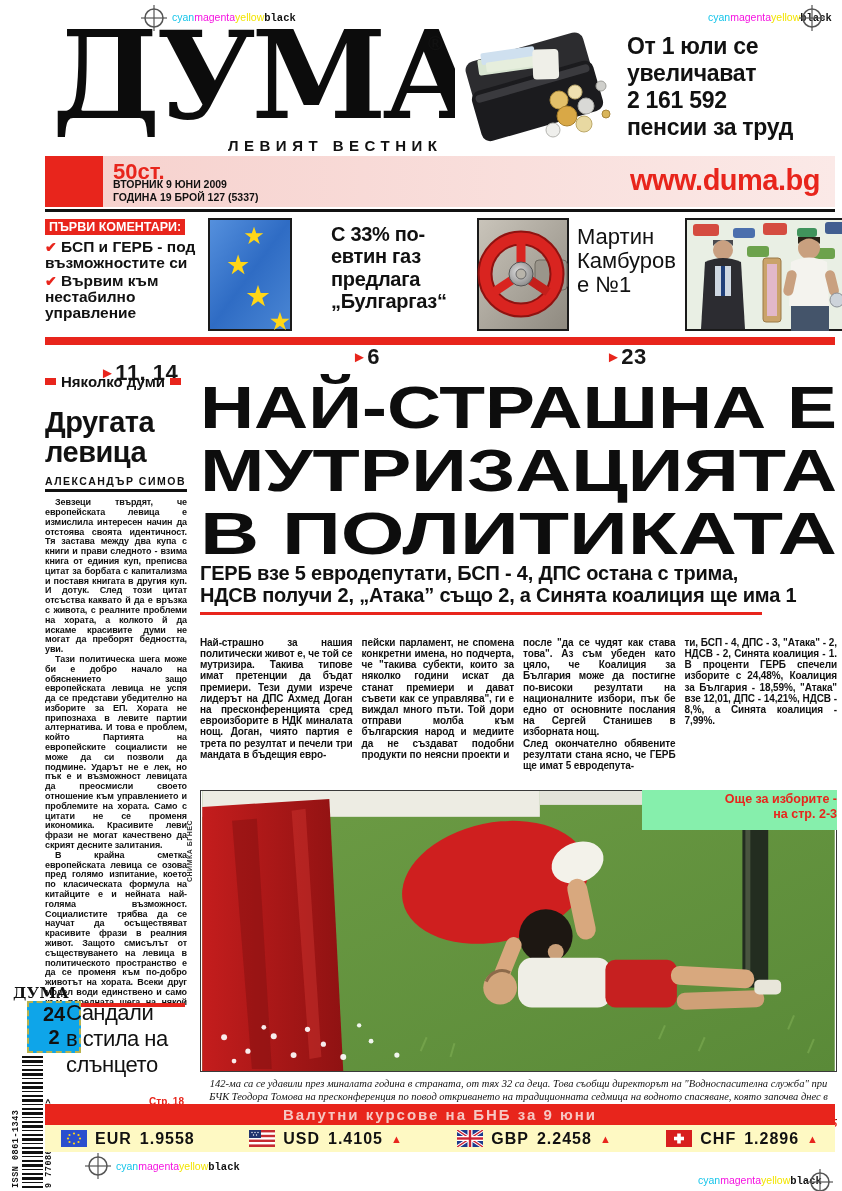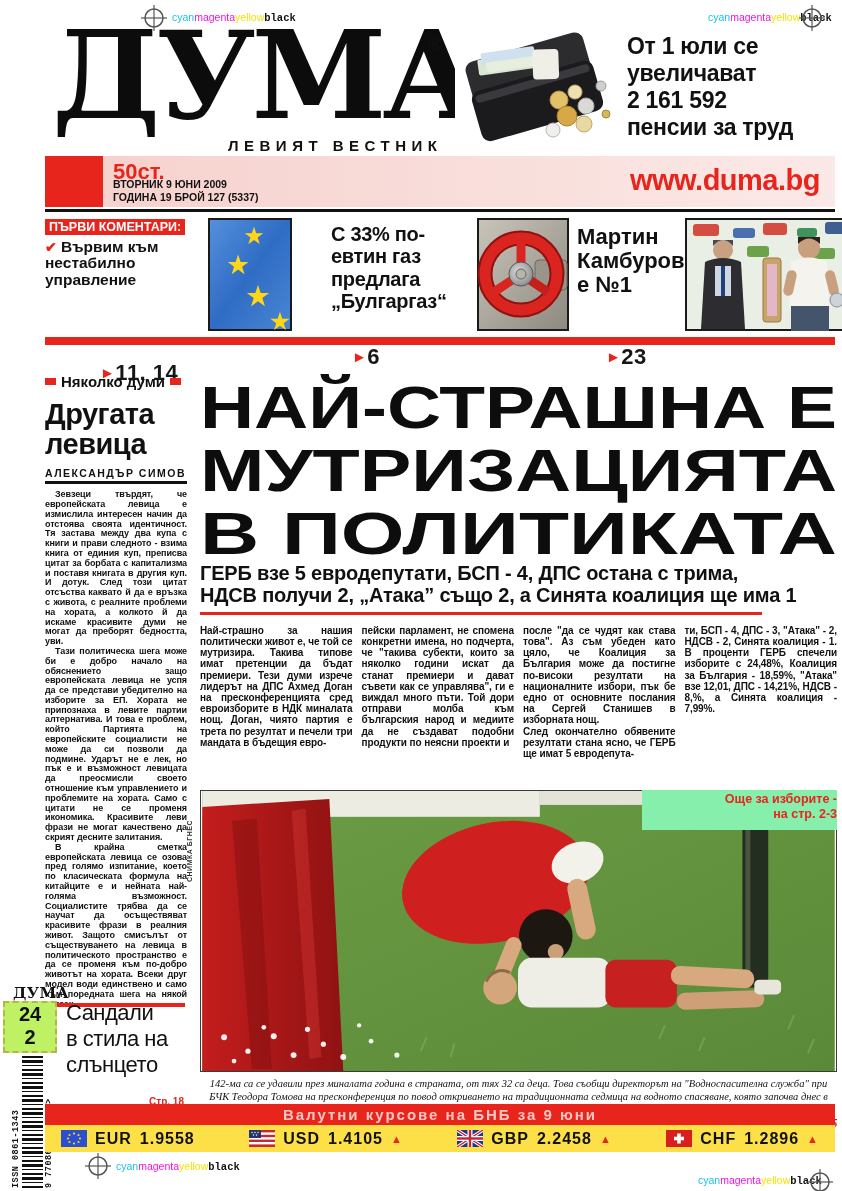--- a/index.html
+++ b/index.html
@@ -32,68 +32,68 @@
   .tdivider { width:3px; background:#111; margin:0 2px; }
   .tcell { display:flex; align-items:flex-start; }
   .tc1 { width:250px; }
   .tc1 .txt { width:163px; padding-top:2px; }
   .tc-label { display:inline-block; background:#e8251c; color:#fff; font-weight:bold; font-size:12.5px; padding:1px 4px; margin-bottom:3px; }
   .citem { font-size:15.5px; font-weight:bold; line-height:1.05; margin-top:1px; }
   .check { color:#e8251c; font-size:14px; }
   .tc2 { width:247px;margin-left:31px; }
   .tc2 .txt { width:150px; font-size:20px; font-weight:bold; line-height:1.12; padding:8px 0 0 4px; letter-spacing:-0.3px; }
   .tc3 { flex:1; }
-  .tc3 .txt { width:112px; font-size:22px; font-weight:bold; line-height:1.1; padding:10px 10px 0 4px; }
+  .tc3 .txt { width:112px; font-size:22px; font-weight:normal; line-height:1.1; padding:10px 10px 0 4px; }
   .timg { margin-top:3px; }
 
   .redbar { position:absolute; left:45px; top:337px; width:790px; height:8px; background:#e8251c; }
 
   .pageref { position:absolute; font-size:22px; font-weight:bold; letter-spacing:0.5px; color:#161616; }
   .pageref .arr { color:#e8251c; font-size:15px; vertical-align:2px; }
 
   
   .opinion { position:absolute; left:45px; top:373px; width:142px; }
   .op-kicker { display:flex; align-items:center; gap:5px; font-size:15px; font-weight:bold; }
   .kdash { width:11px; height:7px; background:#e8251c; }
-  .op-title { font-size:29px; font-weight:bold; line-height:1.02; letter-spacing:-0.5px; margin-top:10px; white-space:pre-line; }
+  .op-title { font-size:29px; font-weight:bold; line-height:1.02; letter-spacing:-0.5px; margin-top:18px; white-space:pre-line; }
   .op-author { font-size:10.5px; font-weight:bold; letter-spacing:1.5px; border-bottom:3px solid #111; padding:8px 0 2px 0; margin-bottom:6px; }
   .op-body p { font-size:9px; font-weight:bold; line-height:9.8px; text-align:justify; text-indent:10px; letter-spacing:-0.1px; }
   .op-endrule { position:absolute; left:48px; top:1003px; width:137px; height:4px; background:#e8251c; }
 
   
   .suplogo { position:absolute; left:13px; top:984px; font-family:"DejaVu Serif", serif; font-weight:bold; font-size:15px; letter-spacing:0.5px; }
-  .supbox { position:absolute; left:3px; top:1001px; width:54px; height:52px; background:#bef264; border:2px dashed #b9b34e; text-align:center; font-size:20px; font-weight:bold; line-height:1.15; }
+  .supbox { position:absolute; left:27px; top:1001px; width:54px; height:52px; background:#0ea5e9; border:2px dashed #b9b34e; text-align:center; font-size:20px; font-weight:bold; line-height:1.15; }
   .barcodewrap { position:absolute; left:11px; top:1056px; height:132px; display:flex; align-items:stretch; gap:1px; }
   .vtext { writing-mode:vertical-rl; transform:rotate(180deg); font-family:"Liberation Mono", monospace; font-size:8.5px; font-weight:bold; letter-spacing:0.5px; }
   .bars { width:21px; background:repeating-linear-gradient(to bottom,#111 0 2px,#fff 2px 4px,#111 4px 7px,#fff 7px 9px,#111 9px 10px,#fff 10px 13px); }
   .sandali { position:absolute; left:66px; top:1000px; width:122px; font-size:22px; font-weight:normal; line-height:1.18; letter-spacing:-0.5px; white-space:pre-line; }
   .sandali-ref { position:absolute; left:66px; top:1096px; width:118px; text-align:right; color:#e8251c; font-size:10px; font-weight:bold; }
 
   
   .main { position:absolute; left:200px; top:372px; width:637px; }
   .kicker { font-size:28px; font-weight:bold; letter-spacing:-0.5px; }
   .headline svg { display:block; }
   .headline text { font-family:"Liberation Sans", sans-serif; font-weight:bold; fill:#0d0d0d; font-size:60px; }
   .subhead { margin-top:4px; font-size:20px; font-weight:bold; line-height:1.12; white-space:pre-line; letter-spacing:-0.2px; }
   .subrule { width:562px; height:3px; background:#e8251c; margin-top:5px; }
-  .cols { display:flex; gap:9px; margin-top:10px; }
+  .cols { display:flex; gap:9px; margin-top:22px; }
   .col { flex:1; font-size:10px; font-weight:bold; line-height:11.2px; text-align:justify; white-space:pre-line; letter-spacing:-0.1px; }
   .col:first-child { text-indent:0; }
 
   .morebox { position:absolute; left:642px; top:790px; width:195px; height:40px; background:#86efac; display:flex; align-items:flex-start; justify-content:flex-end; }
   .morenote { color:#e8251c; font-size:12.5px; font-weight:bold; text-align:right; line-height:1.2; white-space:pre-line; padding-top:2px; }
   .photocredit { position:absolute; left:186px; top:792px; height:90px; writing-mode:vertical-rl; transform:rotate(180deg); font-size:7px; font-weight:bold; color:#333; letter-spacing:0.5px; }
   .mainphoto { position:absolute; left:200px; top:790px; width:637px; height:282px; border:1px solid #3a3a3a; }
   .caption { position:absolute; left:200px; top:1077px; width:637px; font-family:"Liberation Serif", serif; font-style:italic; font-size:10.5px; line-height:1.25; text-align:center; border-bottom:1.5px solid #111; padding-bottom:3px; }
   .caption-ref { position:absolute; left:200px; top:1118px; width:637px; text-align:right; color:#e8251c; font-size:10px; font-weight:bold; }
 
   
   .currency { position:absolute; left:45px; top:1104px; width:790px; }
   .cur-head { height:21px; background:#e8251c; color:#f7c7c2; font-size:15px; font-weight:bold; letter-spacing:2px; text-align:center; line-height:21px; }
-  .cur-body { height:27px; background:#fde047; display:flex; align-items:center; justify-content:space-between; padding:0 16px; }
+  .cur-body { height:27px; background:#fef9c3; display:flex; align-items:center; justify-content:space-between; padding:0 16px; }
   .rate { display:flex; align-items:center; gap:8px; font-size:16px; font-weight:bold; letter-spacing:1px; }
   .rate .flag { display:block; }
   .uparr { color:#e8251c; font-size:11px; }
 </style>
 </head>
 <body>
 
 <div class="page">
 
   <svg class="regmark" style="left:140px;top:4px;" width="28" height="28">
@@ -150,20 +150,21 @@
     <div class="issueline">ГОДИНА 19 БРОЙ 127 (5337)</div>
     <div class="website">www.duma.bg</div>
   </div>
 
   <div class="blackrule"></div>
 
   <div class="teasers">
     <div class="tcell tc1">
       <div class="txt">
         <span class="tc-label">ПЪРВИ КОМЕНТАРИ:</span>
+        <div class="citem"><span class="check">✔</span> <span>БСП и ГЕРБ - под възможностите си</span></div>
         <div class="citem"><span class="check">✔</span> <span>Вървим към нестабилно управление</span></div>
       </div>
       <svg class="timg" width="84" height="113" viewBox="0 0 84 113">
         <rect width="84" height="113" fill="#1a1a1a"></rect>
         <rect x="2" y="2" width="80" height="109" fill="url(#eugrad)"></rect>
         <defs>
             <linearGradient id="eugrad" x1="0" y1="0" x2="1" y2="1">
               <stop offset="0" stop-color="#5590dd"></stop>
               <stop offset="0.5" stop-color="#2f6cc4"></stop>
               <stop offset="1" stop-color="#4a86d4"></stop>

